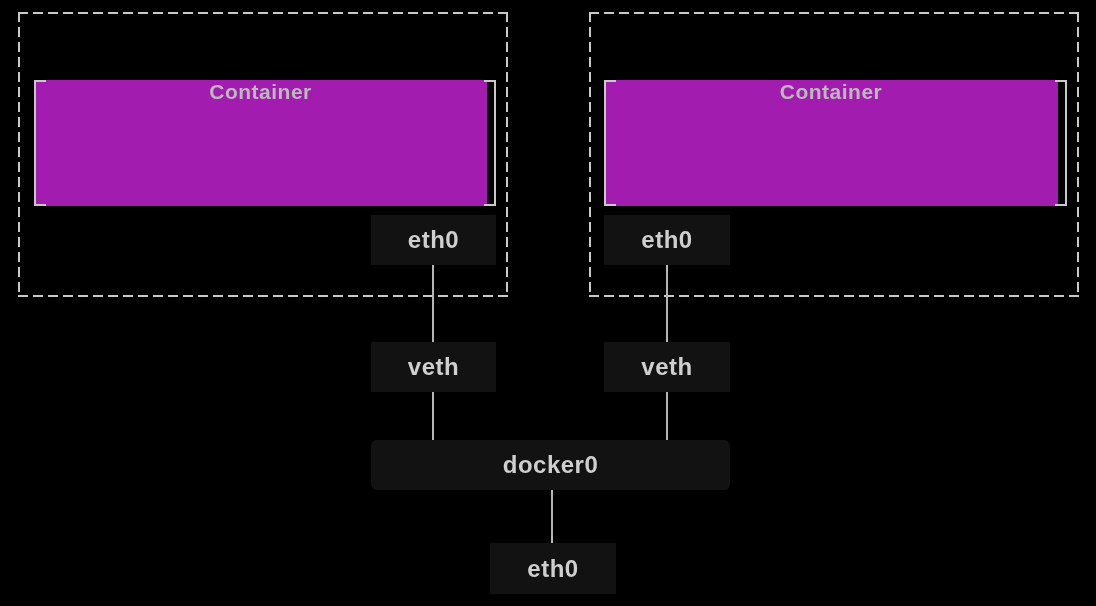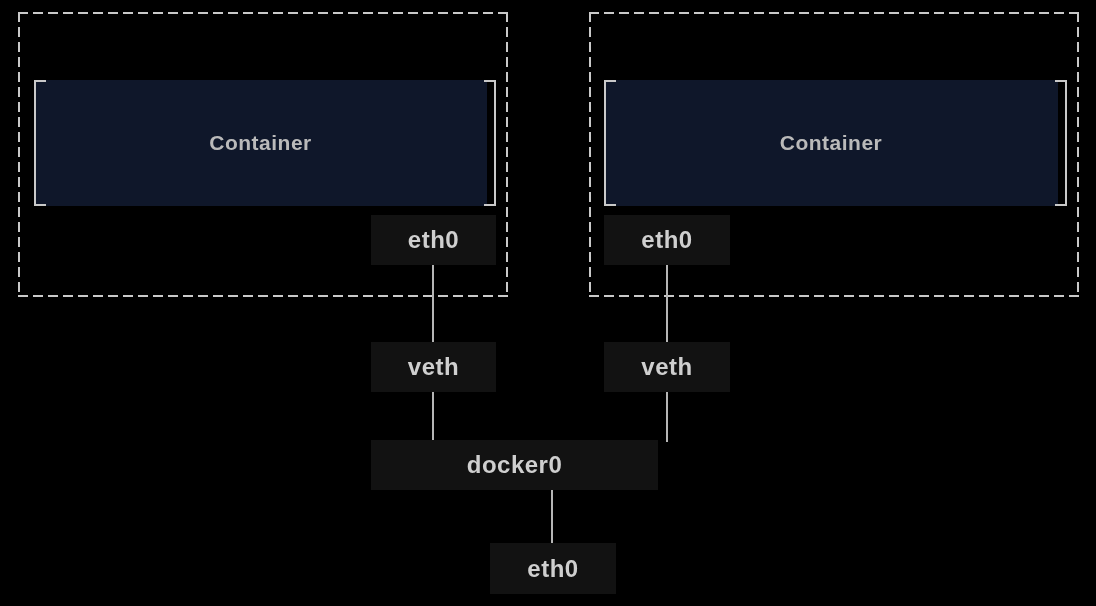--- a/index.html
+++ b/index.html
@@ -24,23 +24,23 @@
       repeating-linear-gradient(90deg,  #c9c9c9 0 10px, transparent 10px 15px),
       repeating-linear-gradient(180deg, #c9c9c9 0 10px, transparent 10px 15px),
       repeating-linear-gradient(180deg, #c9c9c9 0 10px, transparent 10px 15px);
     background-size: 100% 2px, 100% 2px, 2px 100%, 2px 100%;
     background-position: 0 0, 0 100%, 0 0, 100% 0;
     background-repeat: no-repeat;
   }
   .container-box {
     position: absolute;
     z-index: 2;
-    background: #0f172a;
+    background: #a21caf;
     display: flex;
-    align-items: center;
+    align-items: flex-start;
     justify-content: center;
   }
   .container-box .label {
     font-size: 21px;
     font-weight: 700;
     color: #bababa;
     letter-spacing: 0.5px;
   }
   .bracket {
     position: absolute;
@@ -104,17 +104,17 @@
   <div class="container-box" style="left:604px; top:80px; width:454px; height:126px;">
     <span class="bracket bracket-l"></span>
     <span class="bracket bracket-r"></span>
     <span class="label">Container</span>
   </div>
   <div class="node" style="left:604px; top:215px; width:126px; height:50px;">eth0</div>
 
   <div class="node" style="left:371px; top:342px; width:125px; height:50px;">veth</div>
   <div class="node" style="left:604px; top:342px; width:126px; height:50px;">veth</div>
 
-  <div class="node" style="left:371px; top:440px; width:287px; height:50px;">docker0</div>
+  <div class="node" style="left:371px; top:440px; width:359px; height:50px;border-radius:6px;">docker0</div>
 
   <div class="node" style="left:490px; top:543px; width:126px; height:51px;">eth0</div>
 
 </div>
 
 </body></html>

